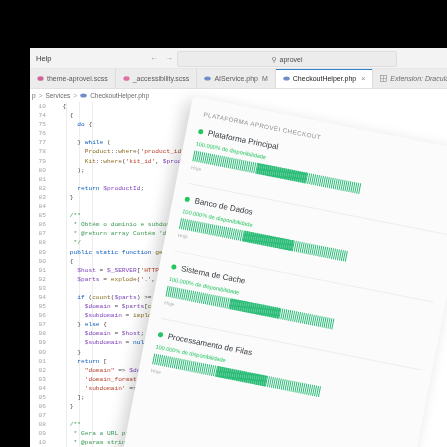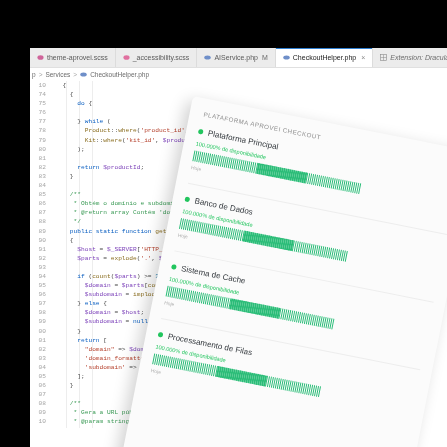--- a/index.html
+++ b/index.html
@@ -96,20 +96,33 @@
   .svc-foot{display:flex;justify-content:space-between;font-size:5px;color:#b0b0b0;margin-top:3px;}
   .divider{height:1px;background:#ededed;margin:0 0 11px 0;}
 </style>
 </head>
 <body>
 
 <div id="stage">
 
   <div id="window">
 
+    <div class="titlebar">
+      <div class="menu-item">Help</div>
+
+      <div class="navbtns">
+        <span class="navbtn">←</span>
+        <span class="navbtn">→</span>
+      </div>
+
+      <div class="cmdcenter">
+        <span class="cmd-ico">⚲</span>
+        <span class="cmd-txt">aprovei</span>
+      </div>
+    </div>
 
     <div class="tabbar">
 
       <div class="tab">
         <svg class="tabico" viewBox="0 0 16 16">
           <ellipse cx="8" cy="8" rx="7" ry="5.2" fill="#cf649a"></ellipse>
         </svg>
         <span>theme-aprovei.scss</span>
       </div>
 

